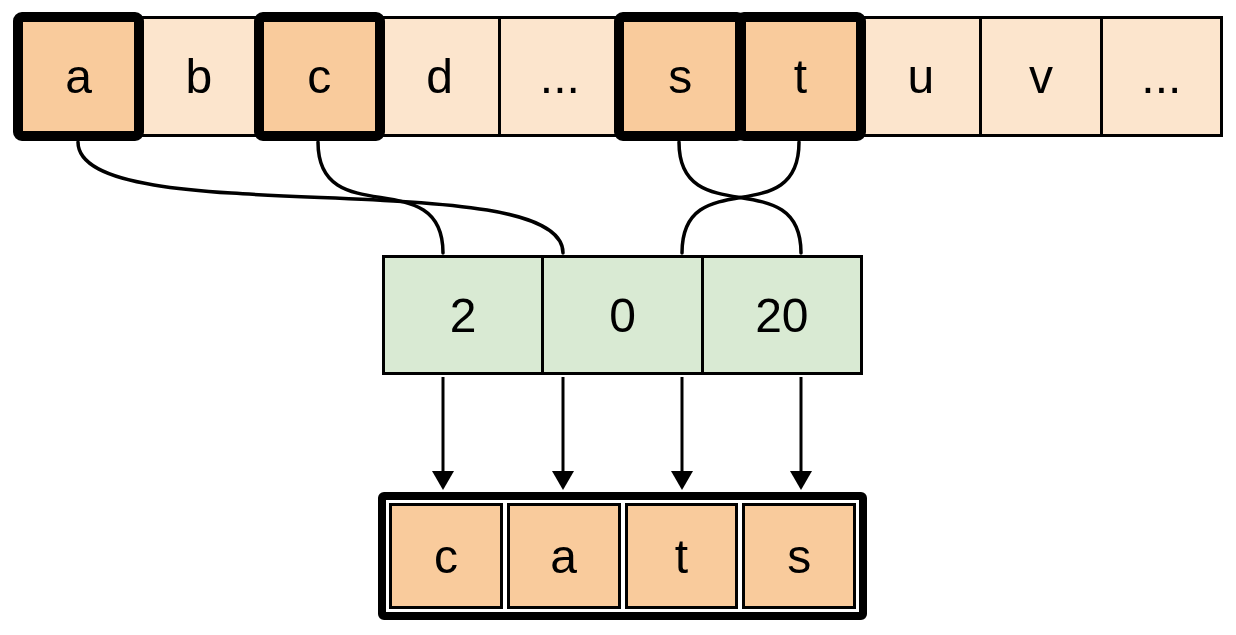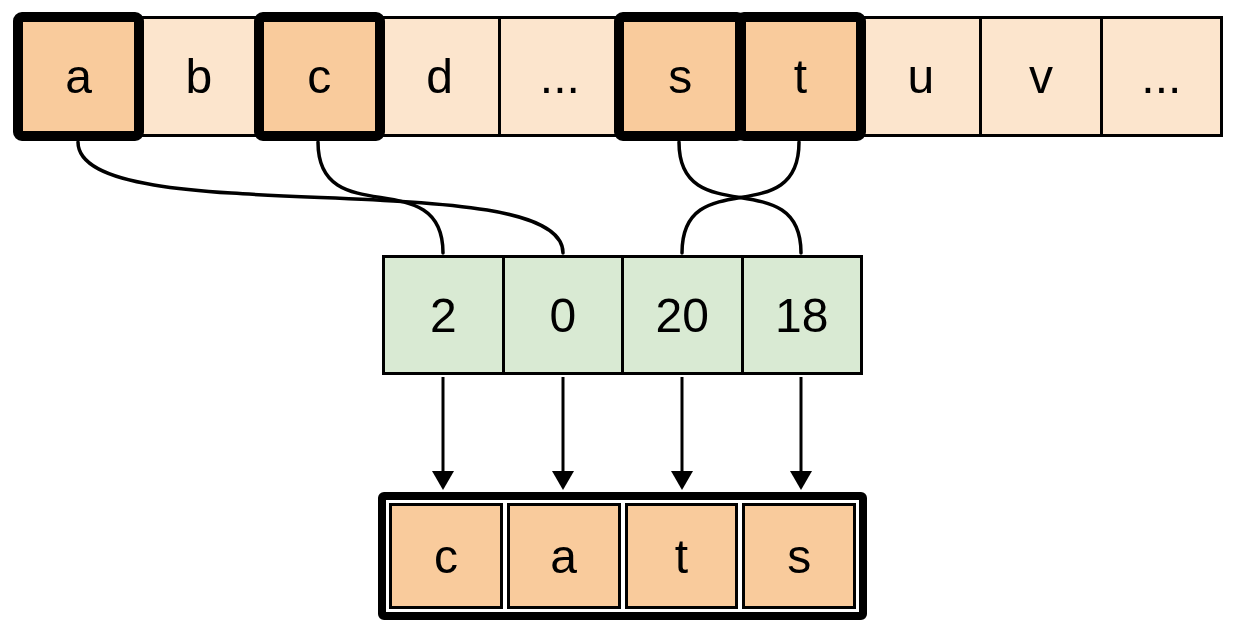--- a/index.html
+++ b/index.html
@@ -121,23 +121,20 @@
   <div class="row index">
     <div class="cell">
       <span>2</span>
     </div>
     <div class="cell">
       <span>0</span>
     </div>
     <div class="cell">
       <span>20</span>
     </div>
-    <div class="cell">
-      <span>18</span>
-    </div>
   </div>
 
   <div class="output">
     <div class="cell">
       <span>c</span>
     </div>
     <div class="cell">
       <span>a</span>
     </div>
     <div class="cell">

